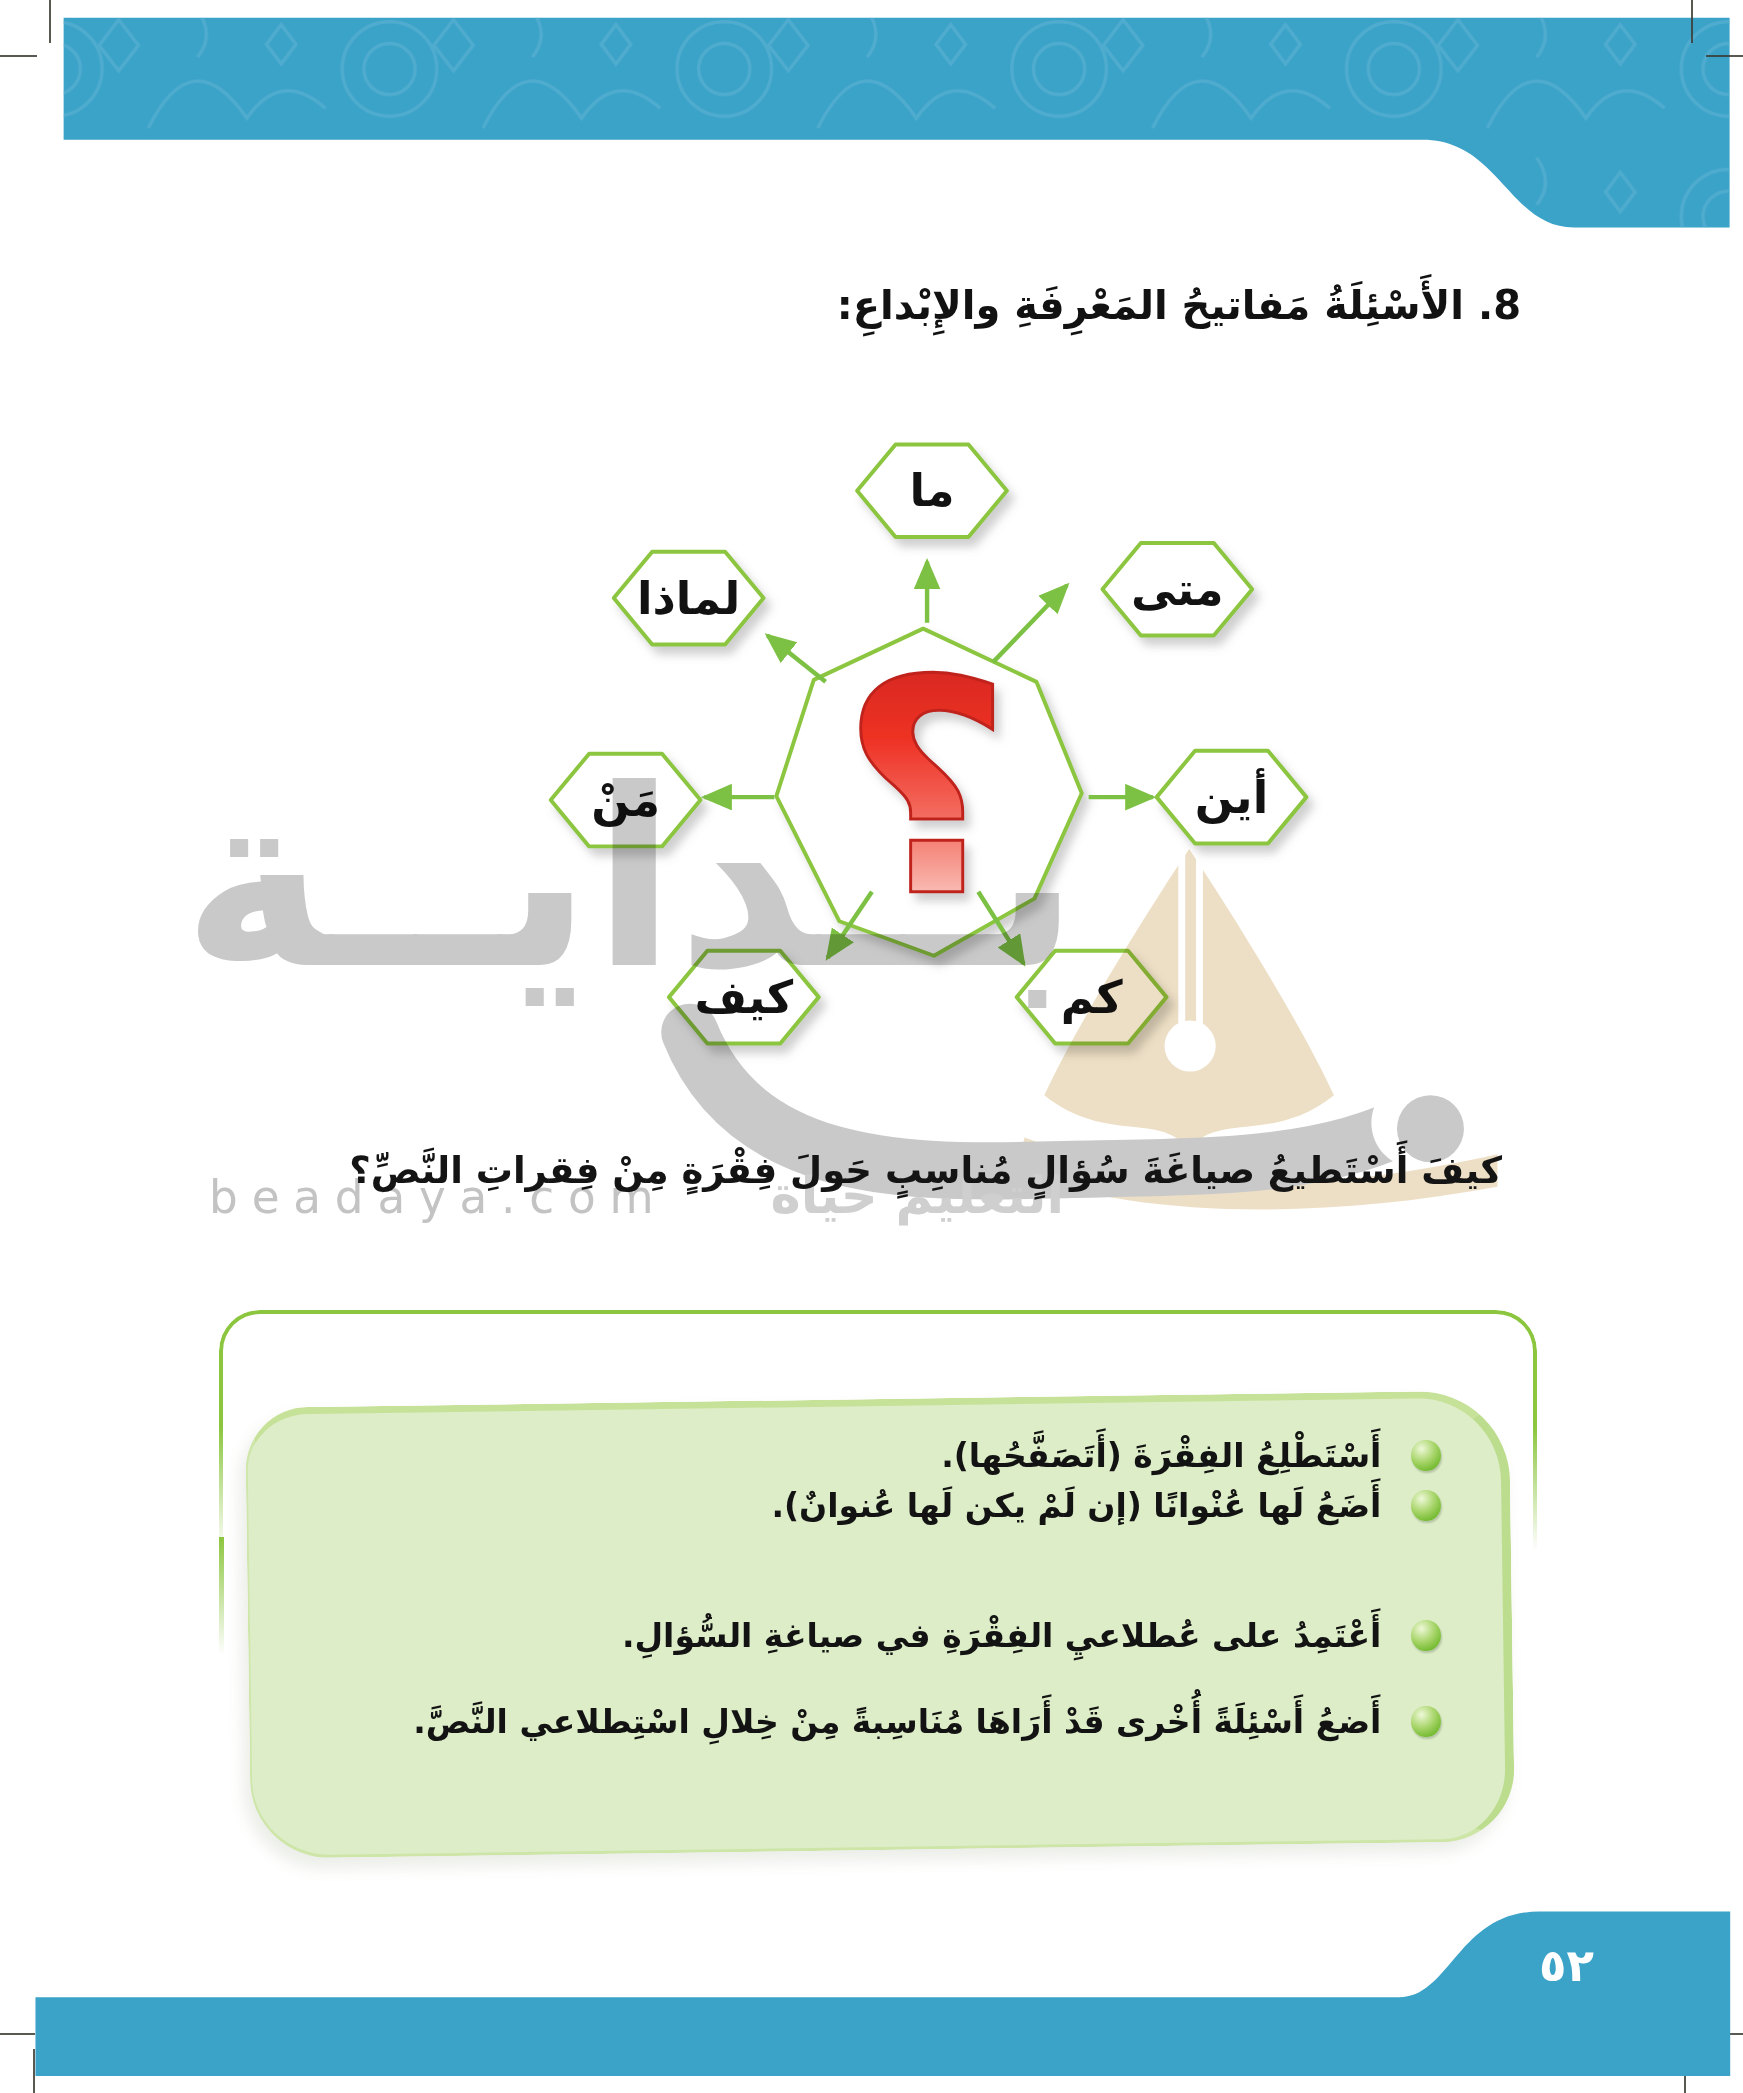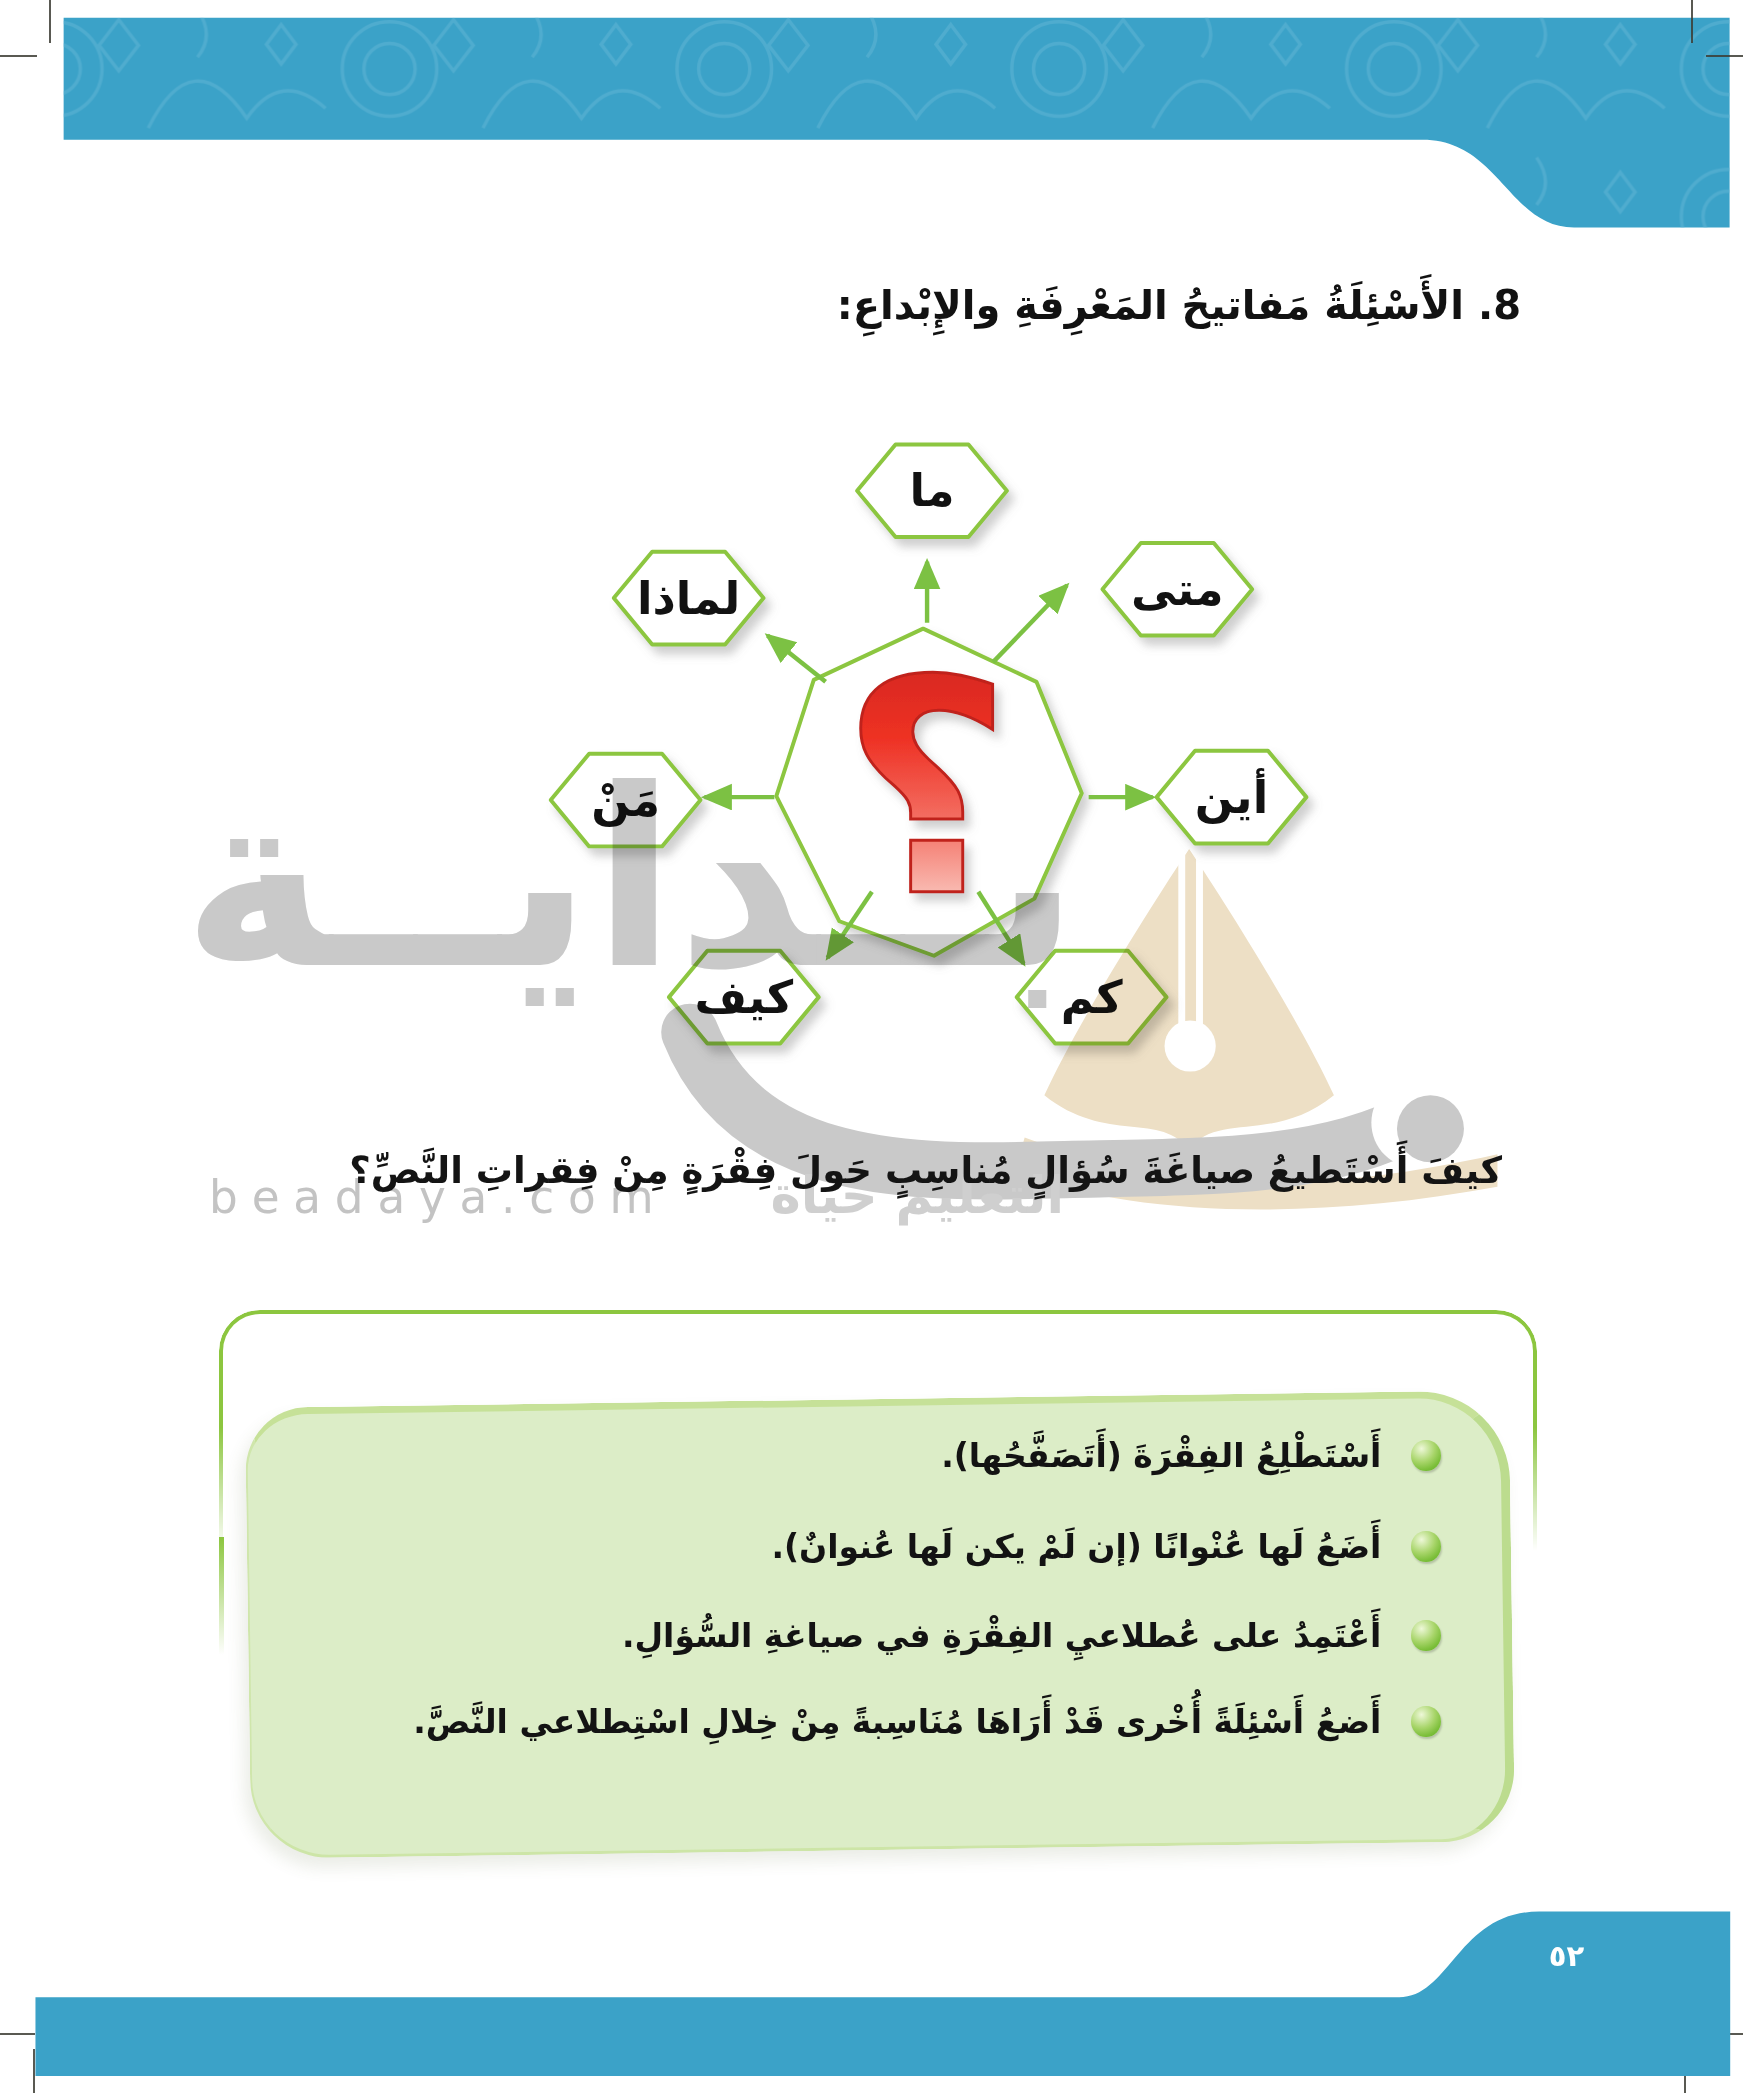--- a/index.html
+++ b/index.html
@@ -30,21 +30,21 @@
             transform:rotate(-0.8deg);
             box-shadow:-5.9px 9.9px 15.8px rgba(90,110,60,.12);}
   .bullet-row{position:absolute;right:303px;height:59px;direction:rtl;
               display:flex;align-items:center;gap:30px;white-space:nowrap;}
   .bullet-dot{width:29.6px;height:31.5px;border-radius:50%;flex:0 0 auto;
               background:radial-gradient(circle at 35% 28%,#eef8d8,#a8d56a 45%,#7cbf3a 72%,#5ea82a);
               box-shadow:1px 2px 2px rgba(0,0,0,.18);}
   .bullet-text{font-size:33px;font-weight:bold;color:#131313;}
   
   .pagenum{left:1517px;top:1939px;width:99px;text-align:center;
-           font-size:29px;font-weight:bold;color:#ffffff;direction:rtl;}
+           font-size:45px;font-weight:bold;color:#ffffff;direction:rtl;}
   
   .wm{mix-blend-mode:multiply;pointer-events:none;}
 </style>
 </head>
 <body>
 
 <svg class="abs" style="left:0;top:0;" width="1744" height="256" viewBox="0 0 1770 260">
   <defs>
     <pattern id="decopat" width="340" height="150" patternUnits="userSpaceOnUse">
       <g fill="none" stroke="#63b6d5" stroke-width="3.5">
@@ -169,21 +169,21 @@
 <div class="abs question">كيفَ أَسْتَطيعُ صياغَةَ سُؤالٍ مُناسِبٍ حَولَ فِقْرَةٍ مِنْ فِقراتِ النَّصِّ؟</div>
 
 <div class="abs bracket"></div>
 <div class="abs bracket-left-tail"></div>
 <div class="abs greenbox"></div>
 
 <div class="abs bullet-row" style="top:1426px;">
   <span class="bullet-dot"></span>
   <span class="bullet-text">أَسْتَطْلِعُ الفِقْرَةَ (أَتَصَفَّحُها).</span>
 </div>
-<div class="abs bullet-row" style="top:1517px;">
+<div class="abs bullet-row" style="top:1476px;">
   <span class="bullet-dot"></span>
   <span class="bullet-text">أَضَعُ لَها عُنْوانًا (إن لَمْ يكن لَها عُنوانٌ).</span>
 </div>
 <div class="abs bullet-row" style="top:1606px;">
   <span class="bullet-dot"></span>
   <span class="bullet-text">أَعْتَمِدُ على عُطلاعيِ الفِقْرَةِ في صياغةِ السُّؤالِ.</span>
 </div>
 <div class="abs bullet-row" style="top:1692px;">
   <span class="bullet-dot"></span>
   <span class="bullet-text">أَضعُ أَسْئِلَةً أُخْرى قَدْ أَرَاهَا مُنَاسِبةً مِنْ خِلالِ اسْتِطلاعي النَّصَّ.</span>

